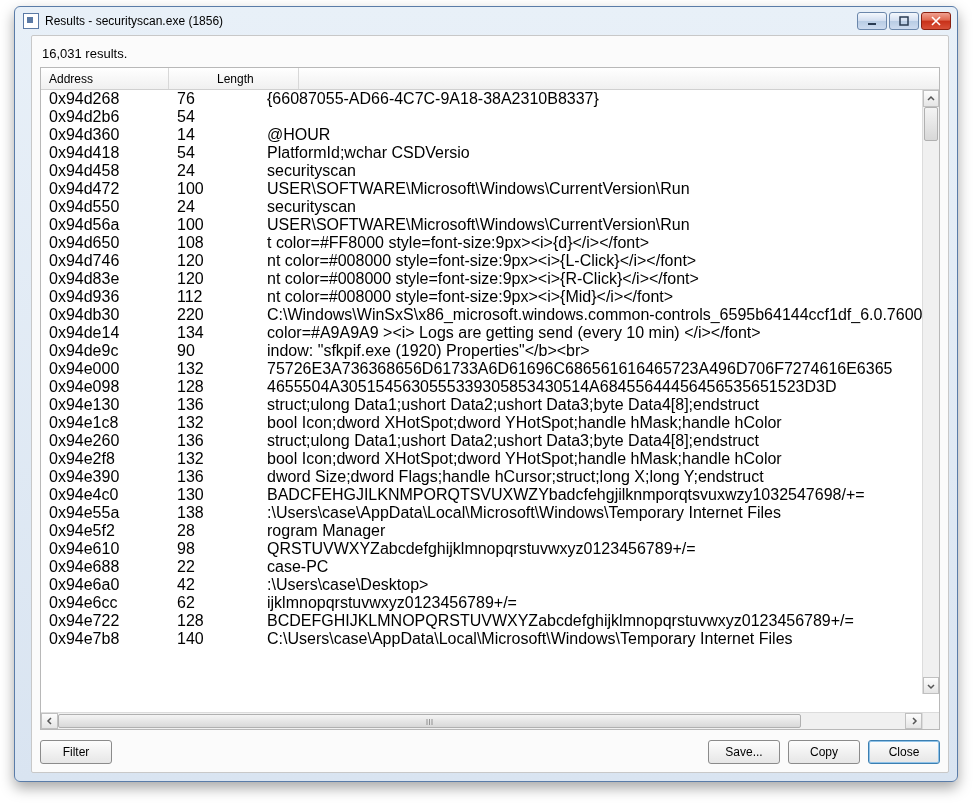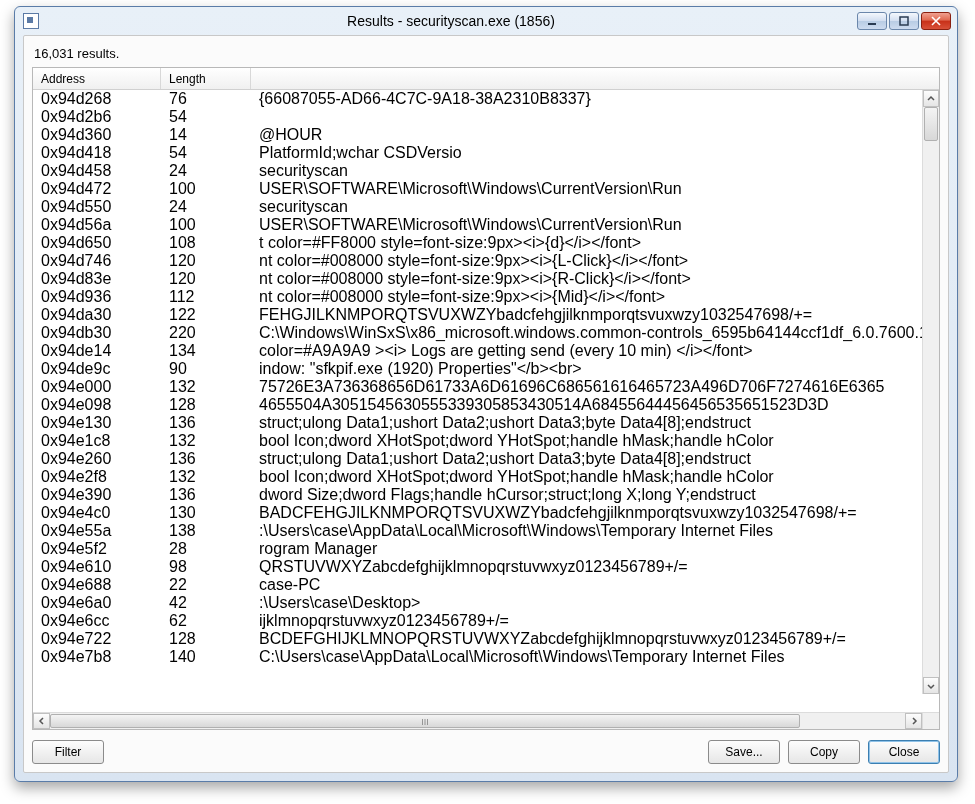--- a/index.html
+++ b/index.html
@@ -42,40 +42,40 @@
     display: inline-block;
     position: relative;
   }
   .title-icon::after {
     content: "";
     position: absolute;
     left: 3px; top: 3px;
     width: 6px; height: 6px;
     background: #5b7aa5;
   }
-  .title-text { flex: 1; font-size: 14px; text-align: center; }
+  .title-text { flex: 1; font-size: 12px; }
   .win-buttons { display: flex; gap: 2px; }
   .win-btn {
     width: 30px;
     height: 18px;
     border: 1px solid #6b87ab;
     border-radius: 3px;
     background: linear-gradient(to bottom, #f4f8fd 0%, #d2def0 50%, #b8cce4 51%, #cddbef 100%);
     display: flex;
     align-items: center;
     justify-content: center;
   }
   .win-btn.close {
     background: linear-gradient(to bottom, #f0a090 0%, #e06850 45%, #c83018 50%, #d85038 100%);
     border-color: #8a2010;
   }
   .win-btn svg { width: 10px; height: 10px; }
   .client {
     flex: 1;
-    margin: 0 8px 8px 8px;
+    margin: 0 8px 8px 16px;
     background: #fbfbfb;
     border: 1px solid #c8c8c8;
     border-radius: 2px;
     display: flex;
     flex-direction: column;
     padding: 8px;
   }
   .results-count { margin: 2px 0 6px 2px; font-size: 13px; }
   .grid-wrap {
     flex: 1;
@@ -86,20 +86,21 @@
     overflow: hidden;
   }
   .grid-header {
     display: flex;
     background: linear-gradient(to bottom, #ffffff, #f0f0f0);
     border-bottom: 1px solid #d0d0d0;
     font-size: 12px;
     height: 22px;
     align-items: flex-end;
     flex-shrink: 0;
+    gap: 40px;
   }
   .col-h {
     border-right: 1px solid #d8d8d8;
     padding: 0 8px;
     height: 100%;
     display: flex;
     align-items: center;
   }
   .col-addr { width: 128px; flex-shrink: 0; }
   .col-len  { width: 90px; flex-shrink: 0; }
@@ -308,25 +309,20 @@
             </div>
             <div class="row">
               <div class="cell col-addr">0x94d83e</div>
               <div class="cell col-len">120</div>
               <div class="cell col-res">nt color=#008000 style=font-size:9px&gt;&lt;i&gt;{R-Click}&lt;/i&gt;&lt;/font&gt;</div>
             </div>
             <div class="row">
               <div class="cell col-addr">0x94d936</div>
               <div class="cell col-len">112</div>
               <div class="cell col-res">nt color=#008000 style=font-size:9px&gt;&lt;i&gt;{Mid}&lt;/i&gt;&lt;/font&gt;</div>
-            </div>
-            <div class="row">
-              <div class="cell col-addr">0x94da30</div>
-              <div class="cell col-len">122</div>
-              <div class="cell col-res">FEHGJILKNMPORQTSVUXWZYbadcfehgjilknmporqtsvuxwzy1032547698/+=</div>
             </div>
             <div class="row">
               <div class="cell col-addr">0x94db30</div>
               <div class="cell col-len">220</div>
               <div class="cell col-res">C:\Windows\WinSxS\x86_microsoft.windows.common-controls_6595b64144ccf1df_6.0.7600.16385_none_421189da2b7fabfc</div>
             </div>
             <div class="row">
               <div class="cell col-addr">0x94de14</div>
               <div class="cell col-len">134</div>
               <div class="cell col-res">color=#A9A9A9 &gt;&lt;i&gt; Logs are getting send (every 10 min) &lt;/i&gt;&lt;/font&gt;</div>

